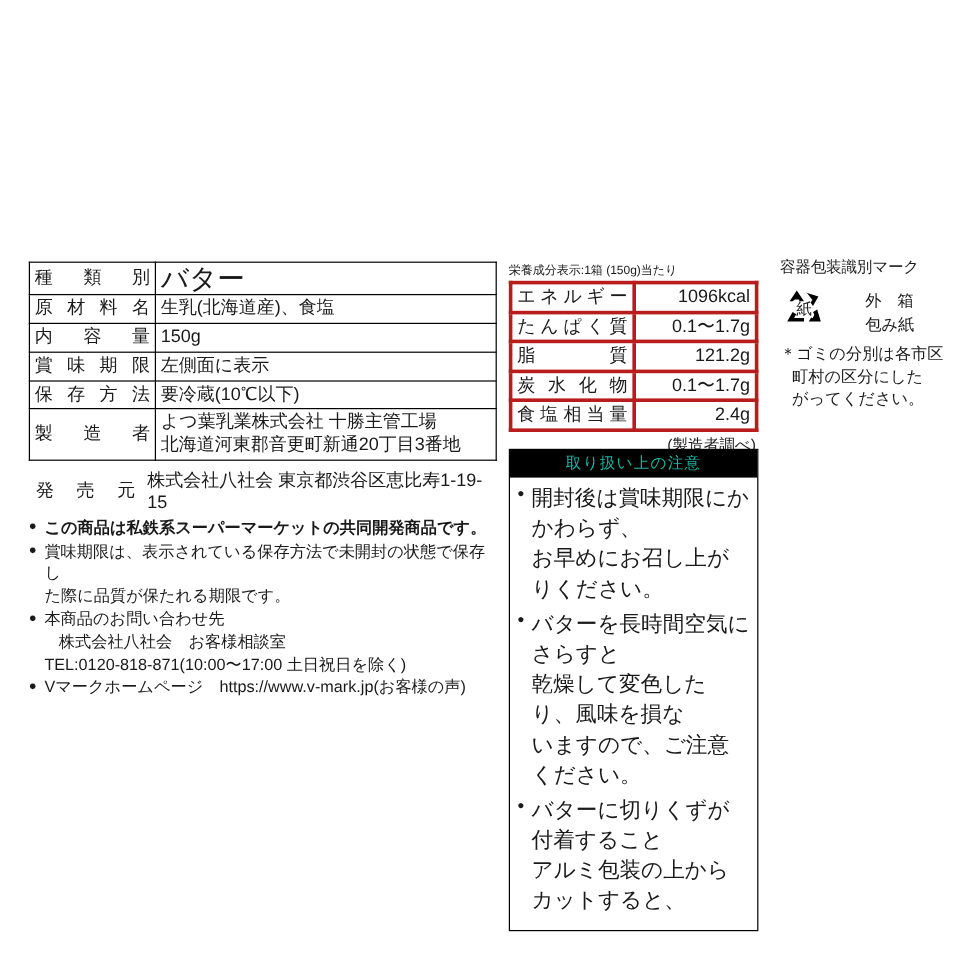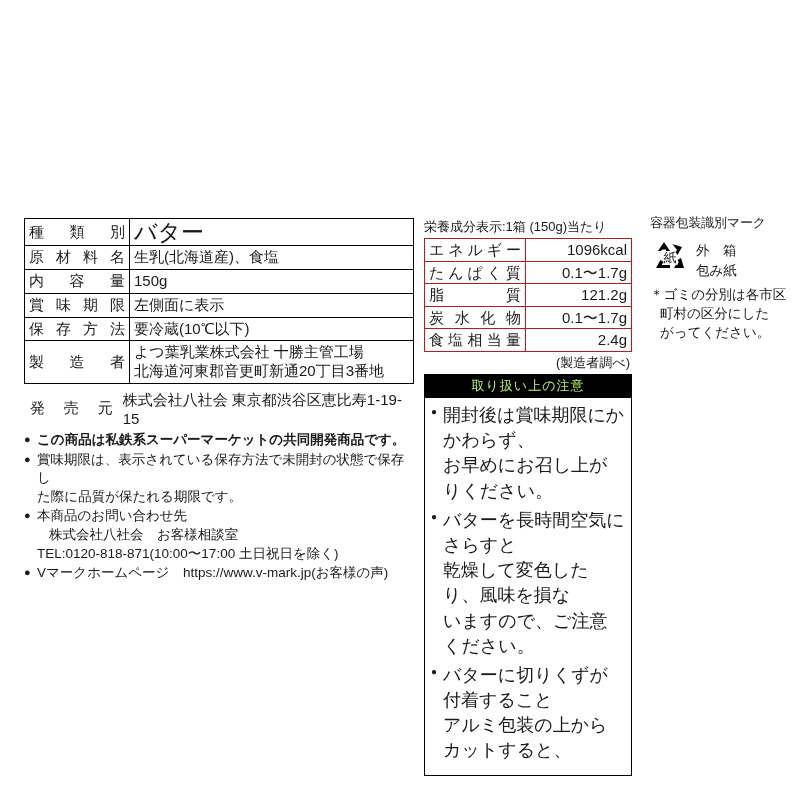--- a/index.html
+++ b/index.html
@@ -95,31 +95,31 @@
   .note .sub { display: block; padding-left: 12px; }
 
   
   .nutri-block {
     position: absolute;
     left: 424px;
     top: 218px;
     width: 208px;
   }
   .nutri-head {
-    font-size: 13px;
+    font-size: 10px;
     margin-bottom: 2px;
     white-space: nowrap;
   }
   table.nutri {
     border-collapse: collapse;
     width: 100%;
     font-size: 15px;
   }
   table.nutri td {
-    border: 1px solid #b91c1c;
+    border: 3px solid #b91c1c;
     padding: 1px 4px;
     line-height: 1.3;
     white-space: nowrap;
   }
   td.nlbl {
     width: 92px;
     text-align: justify;
     text-align-last: justify;
     padding: 1px 5px;
   }
@@ -138,21 +138,21 @@
   .caution-block {
     position: absolute;
     left: 424px;
     top: 374px;
     width: 208px;
     border: 1px solid #000;
     box-sizing: border-box;
   }
   .caution-title {
     background: #000;
-    color: #bef264;
+    color: #14b8a6;
     font-size: 13px;
     text-align: center;
     padding: 2px 12px 3px;
     letter-spacing: 1px;
   }
   .caution-body {
     padding: 5px 6px 7px;
     font-size: 18px;
     line-height: 1.4;
   }
@@ -205,21 +205,21 @@
     display: flex;
     align-items: center;
     justify-content: center;
     font-size: 13px;
   }
   .mark-labels {
     padding-top: 3px;
     font-size: 13.5px;
     line-height: 1.45;
   }
-  .mark-labels .ln { display: block; white-space: nowrap; }
+  .mark-labels .ln { display: block; white-space: nowrap; margin-left: 25px; }
   .recycle-note {
     margin-top: 4px;
     font-size: 13.5px;
     line-height: 1.42;
   }
   .recycle-note .ln { display: block; }
 </style>
 </head>
 <body>
 

